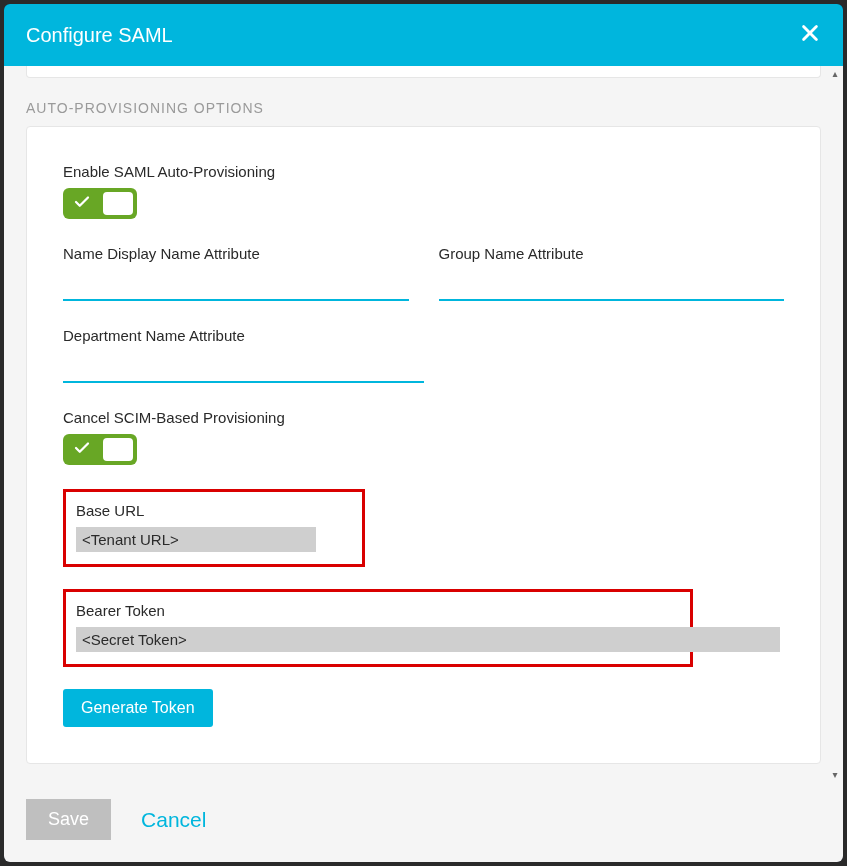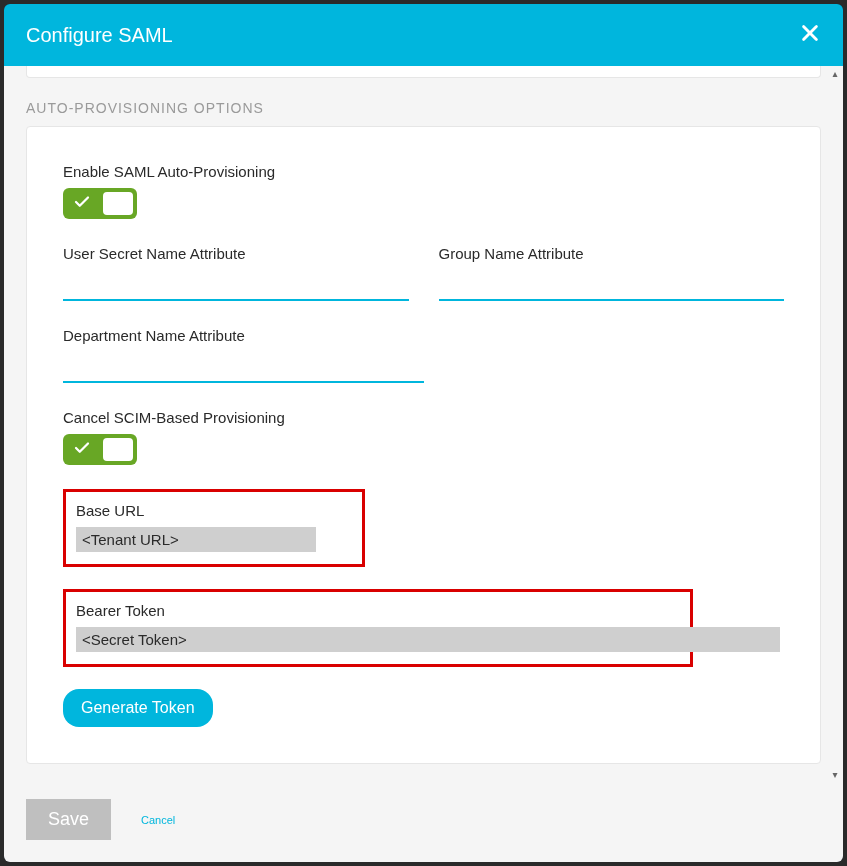--- a/index.html
+++ b/index.html
@@ -24,24 +24,24 @@
 .line-input { width: 100%; border: none; border-bottom: 2px solid #00b6dd; background: transparent; font-size: 15px; padding: 8px 0 4px 0; outline: none; }
 .toggle { width: 74px; height: 31px; background: #68a725; border-radius: 6px; position: relative; cursor: pointer; display: flex; align-items: center; padding: 0 6px; }
 .toggle .check { color: #fff; margin-left: 4px; }
 .toggle .knob { position: absolute; right: 4px; top: 4px; width: 30px; height: 23px; background: #fff; border-radius: 4px; }
 .highlight-box { border: 3px solid #d90000; padding: 10px 10px 12px 10px; margin-top: 24px; }
 .hb1 { width: 302px; }
 .hb2 { width: 630px; margin-top: 22px; }
 .gray-input { margin-top: 8px; background: #cfcfcf; border: none; padding: 4px 6px; font-size: 15px; color: #2a2a2a; outline: none; display: block; }
 .gi1 { width: 240px; }
 .gi2 { width: 704px; }
-.btn-generate { margin-top: 22px; background: #00b6dd; color: #fff; border: none; border-radius: 16px; padding: 10px 18px; font-size: 16px; cursor: pointer; }
+.btn-generate { margin-top: 22px; background: #00b6dd; color: #fff; border: none; border-radius: 3px; padding: 10px 18px; font-size: 16px; cursor: pointer; }
 .footer { padding: 18px 22px 22px 22px; display: flex; align-items: center; gap: 30px; background: #f5f5f5; }
 .btn-save { background: #bfbfbf; color: #fff; border: none; border-radius: 0; padding: 10px 22px; font-size: 18px; cursor: pointer; }
-.btn-cancel { background: none; border: none; color: #00b6dd; font-size: 11px; cursor: pointer; }
+.btn-cancel { background: none; border: none; color: #00b6dd; font-size: 21px; cursor: pointer; }
 .toggle-block { margin-top: 26px; }
 .toggle-block.first { margin-top: 0; }
 .sbarrow { position: absolute; right: 2px; width: 12px; height: 10px; display:flex; align-items:center; justify-content:center; font-size:10px; color:#666; }
 </style>
 </head>
 <body>
 
 <div class="modal-wrap">
 
   <div class="header">
@@ -72,21 +72,21 @@
               <svg width="18" height="18" viewBox="0 0 24 24" fill="none">
                   <path d="M4 12l5 5L20 6" stroke="#fff" stroke-width="3" stroke-linecap="round" stroke-linejoin="round"></path>
                 </svg>
             </span>
             <span class="knob"></span>
           </div>
         </div>
 
         <div class="field-row">
           <div class="field">
-            <span class="field-label">User Secret Name Attribute</span>
+            <span class="field-label">Name Display Name Attribute</span>
             <input class="line-input" value="" style="">
           </div>
           <div class="field">
             <span class="field-label">Group Name Attribute</span>
             <input class="line-input" value="" style="">
           </div>
         </div>
 
         <div class="field-row">
           <div class="field" style="max-width: 50%">

